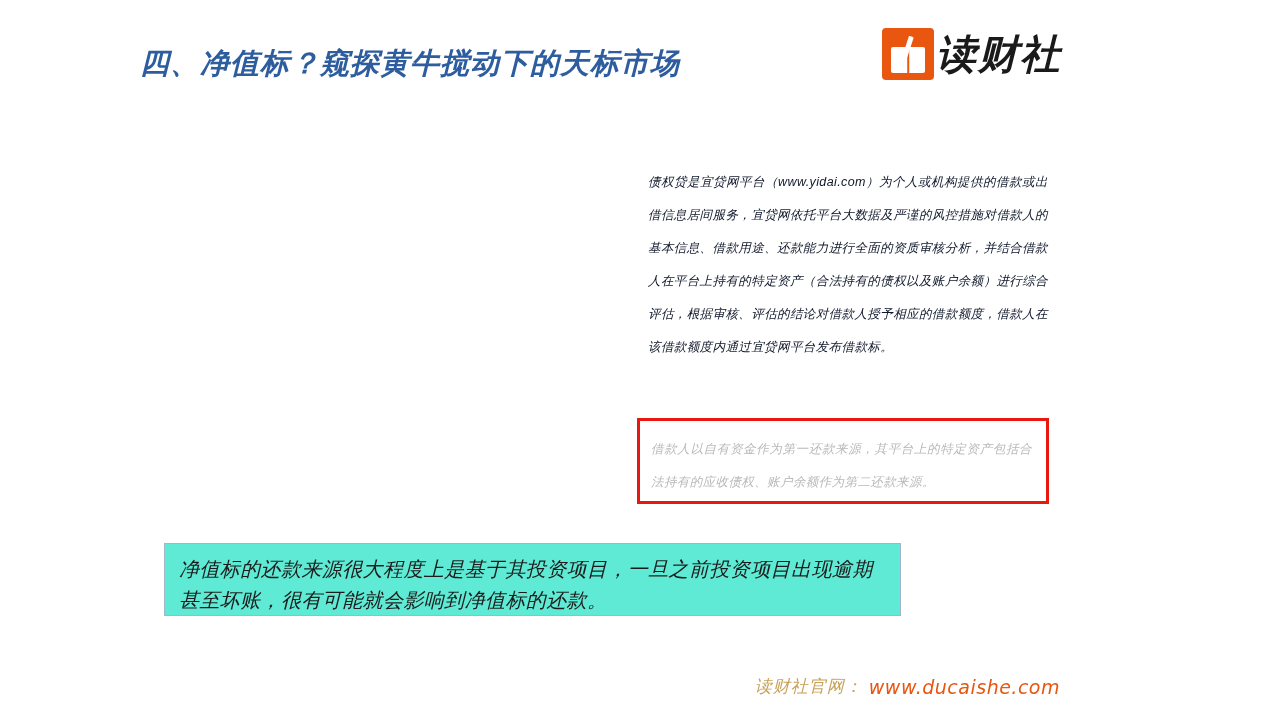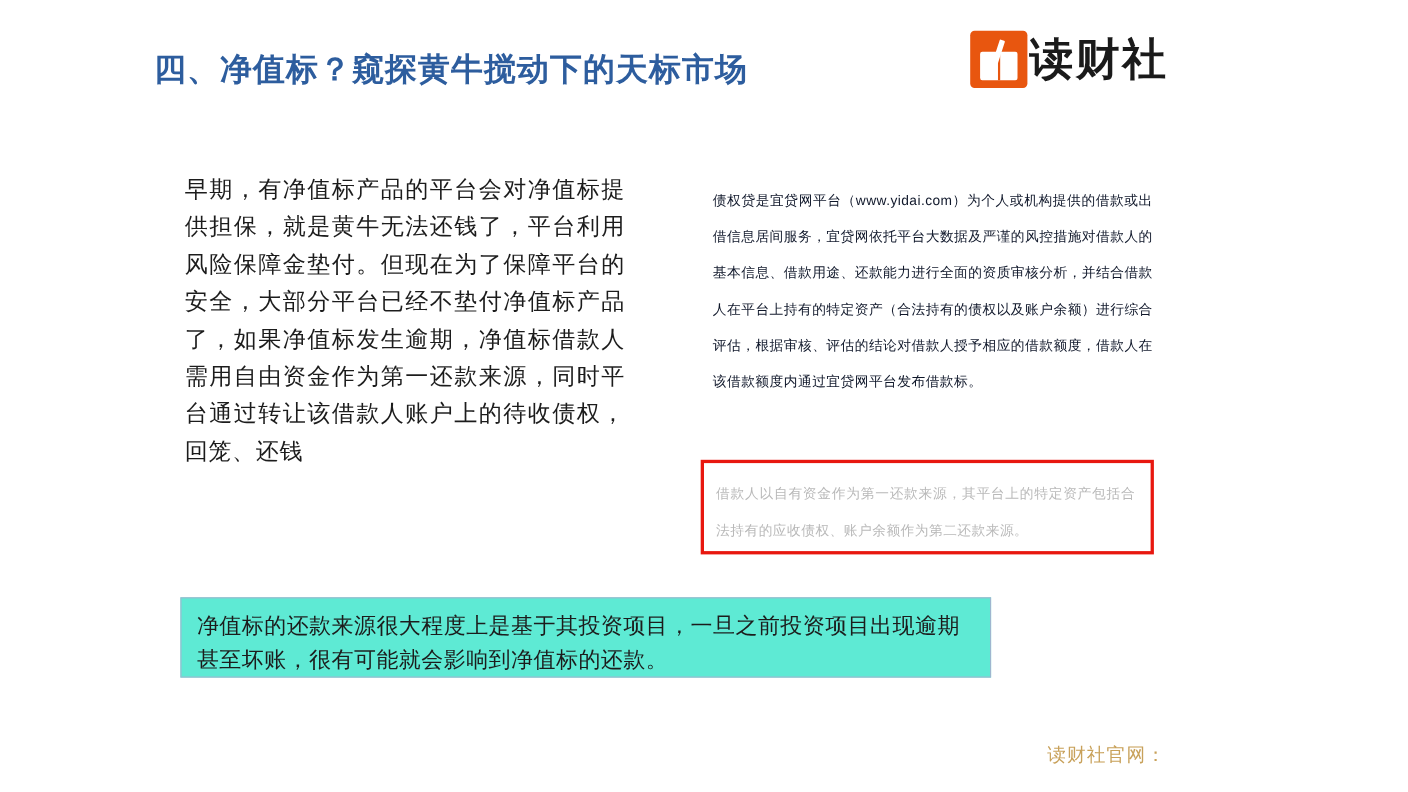--- a/index.html
+++ b/index.html
@@ -13,20 +13,21 @@
     font-family: "Liberation Sans", sans-serif;
     overflow: hidden;
     position: relative;
   }
 
   .slide {
     position: relative;
     width: 1104px;
     height: 720px;
     background: #ffffff;
+    font-style: italic;
   }
 
   
   .slide-title {
     position: absolute;
     left: 140px;
     top: 44px;
     font-size: 29px;
     font-weight: bold;
     color: #2d5d9e;
@@ -183,29 +184,29 @@
   <div class="slide-title">四、净值标？窥探黄牛搅动下的天标市场</div>
 
   <div class="logo">
     <div class="logo-mark">
       <div class="book"></div>
       <div class="pen"></div>
     </div>
     <div class="logo-text">读财社</div>
   </div>
 
-  <div class="left-text">早期，有净值标产品的平台会对净值标提供担保，就是黄牛无法还钱了，平台利用风险保障金垫付。但现在为了保障平台的安全，大部分平台已经不垫付净值标产品了，如果净值标发生逾期，净值标借款人需用自由资金作为第一还款来源，同时平台通过转让该借款人账户上的待收债权，回笼、还钱</div>
 
   <div class="right-quote">债权贷是宜贷网平台（www.yidai.com）为个人或机构提供的借款或出借信息居间服务，宜贷网依托平台大数据及严谨的风控措施对借款人的基本信息、借款用途、还款能力进行全面的资质审核分析，并结合借款人在平台上持有的特定资产（合法持有的债权以及账户余额）进行综合评估，根据审核、评估的结论对借款人授予相应的借款额度，借款人在该借款额度内通过宜贷网平台发布借款标。</div>
 
   <div class="right-boxed">
     <p>借款人以自有资金作为第一还款来源，其平台上的特定资产包括合法持有的应收债权、账户余额作为第二还款来源。</p>
   </div>
 
   <div class="callout">
     <p>净值标的还款来源很大程度上是基于其投资项目，一旦之前投资项目出现逾期甚至坏账，很有可能就会影响到净值标的还款。</p>
   </div>
 
   <div class="footer">
     <span class="footer-label">读财社官网：</span>
+    <span class="footer-url">www.ducaishe.com</span>
   </div>
 
 </div>
 
 </body></html>

